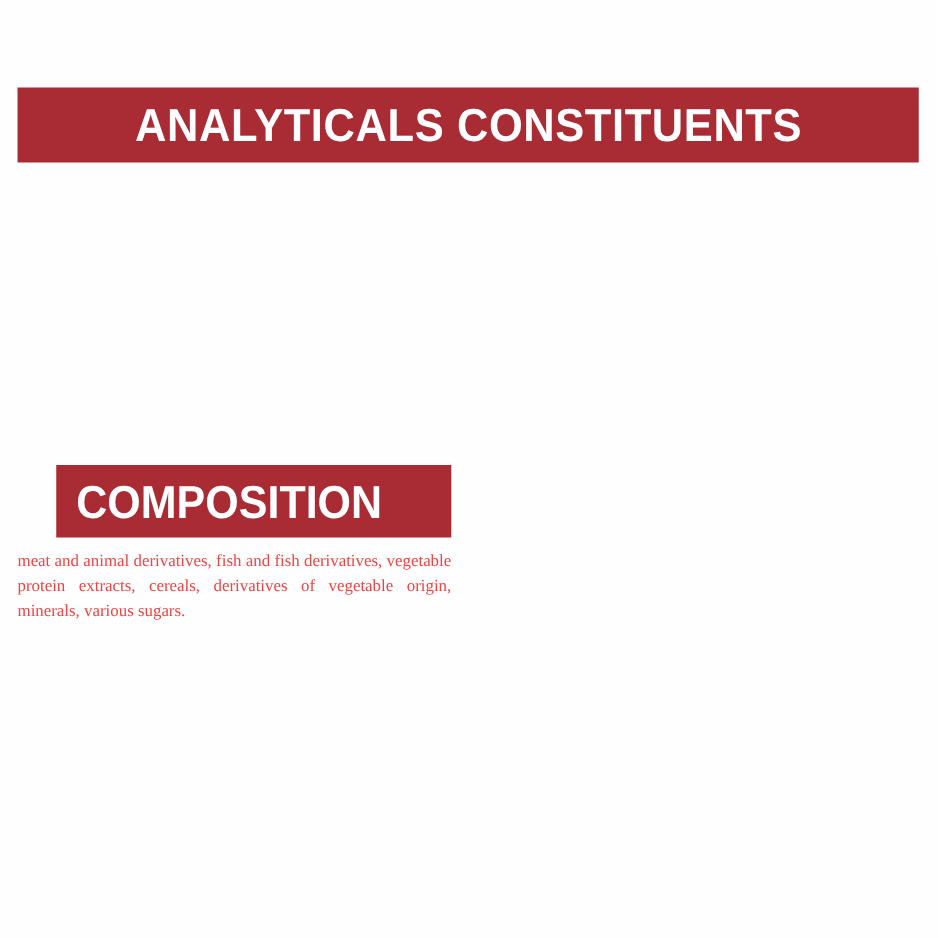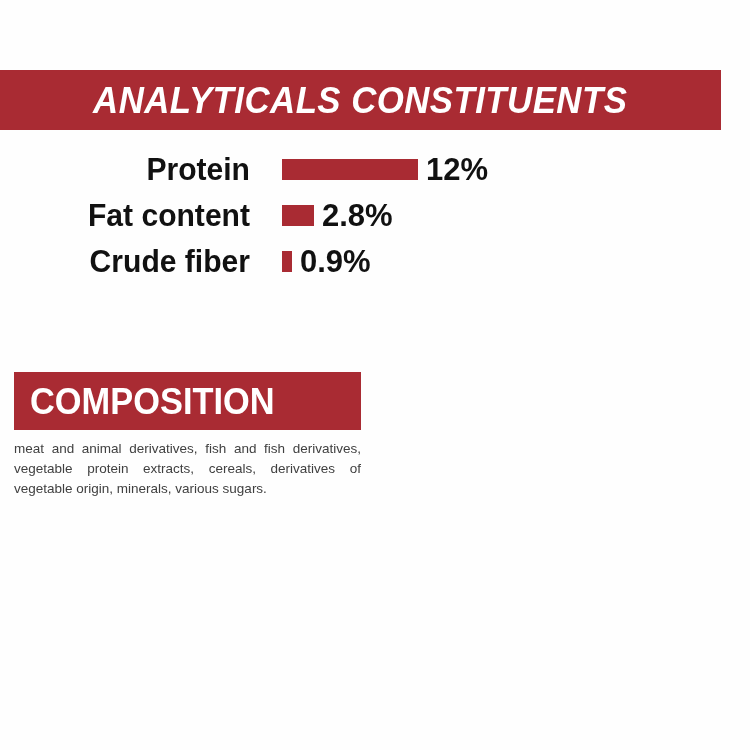--- a/index.html
+++ b/index.html
@@ -15,29 +15,28 @@
     position: relative;
     width: 750px;
     height: 750px;
     background: #fefefe;
     overflow: hidden;
   }
 
   
   .main-banner {
     position: absolute;
-    left: 0;
+    left: 14px;
     top: 70px;
     width: 721px;
     height: 60px;
     background: var(--rc-red, #a92b33);
     display: flex;
     align-items: center;
     justify-content: center;
-    font-style: italic;
   }
   .main-banner-title {
     color: #ffffff;
     font-size: 37px;
     font-weight: bold;
     letter-spacing: 0.5px;
     line-height: 1;
     font-stretch: condensed;
     transform: scaleX(0.94);
     white-space: nowrap;
@@ -98,20 +97,21 @@
     padding: 0 14px;
   }
   .section-col.right { padding-left: 5px; padding-right: 14px; }
 
   .section-band {
     background: var(--rc-red, #a92b33);
     height: 58px;
     display: flex;
     align-items: center;
     padding-left: 16px;
+    margin-left: 31px;
   }
   .section-band-title {
     color: #ffffff;
     font-size: 37px;
     font-weight: bold;
     line-height: 1;
     white-space: nowrap;
     transform: scaleX(0.93);
     transform-origin: left center;
   }
@@ -124,24 +124,24 @@
     margin-bottom: 2px;
     white-space: nowrap;
     transform: scaleX(0.95);
     transform-origin: left center;
   }
 
   .section-body {
     margin-top: 9px;
     font-size: 13.5px;
     line-height: 1.47;
-    color: #404040;
+    color: #ef4444;
     text-align: justify;
     text-justify: inter-word;
-    font-family: Liberation Sans, sans-serif;
+    font-family: Liberation Serif, serif;
   }
   .section-body.no-justify { text-align: left; }
 
   
   .footer {
     position: absolute;
     left: 0;
     bottom: 0;
     width: 750px;
     height: 90px;
@@ -149,47 +149,20 @@
 </style>
 </head>
 <body>
 
 <div id="page">
 
   <div class="main-banner">
     <div class="main-banner-title">ANALYTICALS CONSTITUENTS</div>
   </div>
 
-  <div class="constituents">
-
-    <div class="const-row">
-      <div class="const-label">Protein</div>
-      <div class="const-bar-wrap">
-        <div class="const-bar" style="width:136px"></div>
-        <div class="const-value">12%</div>
-      </div>
-    </div>
-
-    <div class="const-row">
-      <div class="const-label">Fat content</div>
-      <div class="const-bar-wrap">
-        <div class="const-bar" style="width:32px"></div>
-        <div class="const-value">2.8%</div>
-      </div>
-    </div>
-
-    <div class="const-row">
-      <div class="const-label">Crude fiber</div>
-      <div class="const-bar-wrap">
-        <div class="const-bar" style="width:10px"></div>
-        <div class="const-value">0.9%</div>
-      </div>
-    </div>
-
-  </div>
 
   <div class="sections">
 
     <div class="section-col left">
       <div class="section-band">
         <div class="section-band-title">COMPOSITION</div>
       </div>
       <div class="section-body">meat and animal derivatives, fish and fish derivatives, vegetable protein extracts, cereals, derivatives of vegetable origin, minerals, various sugars.</div>
     </div>
 

